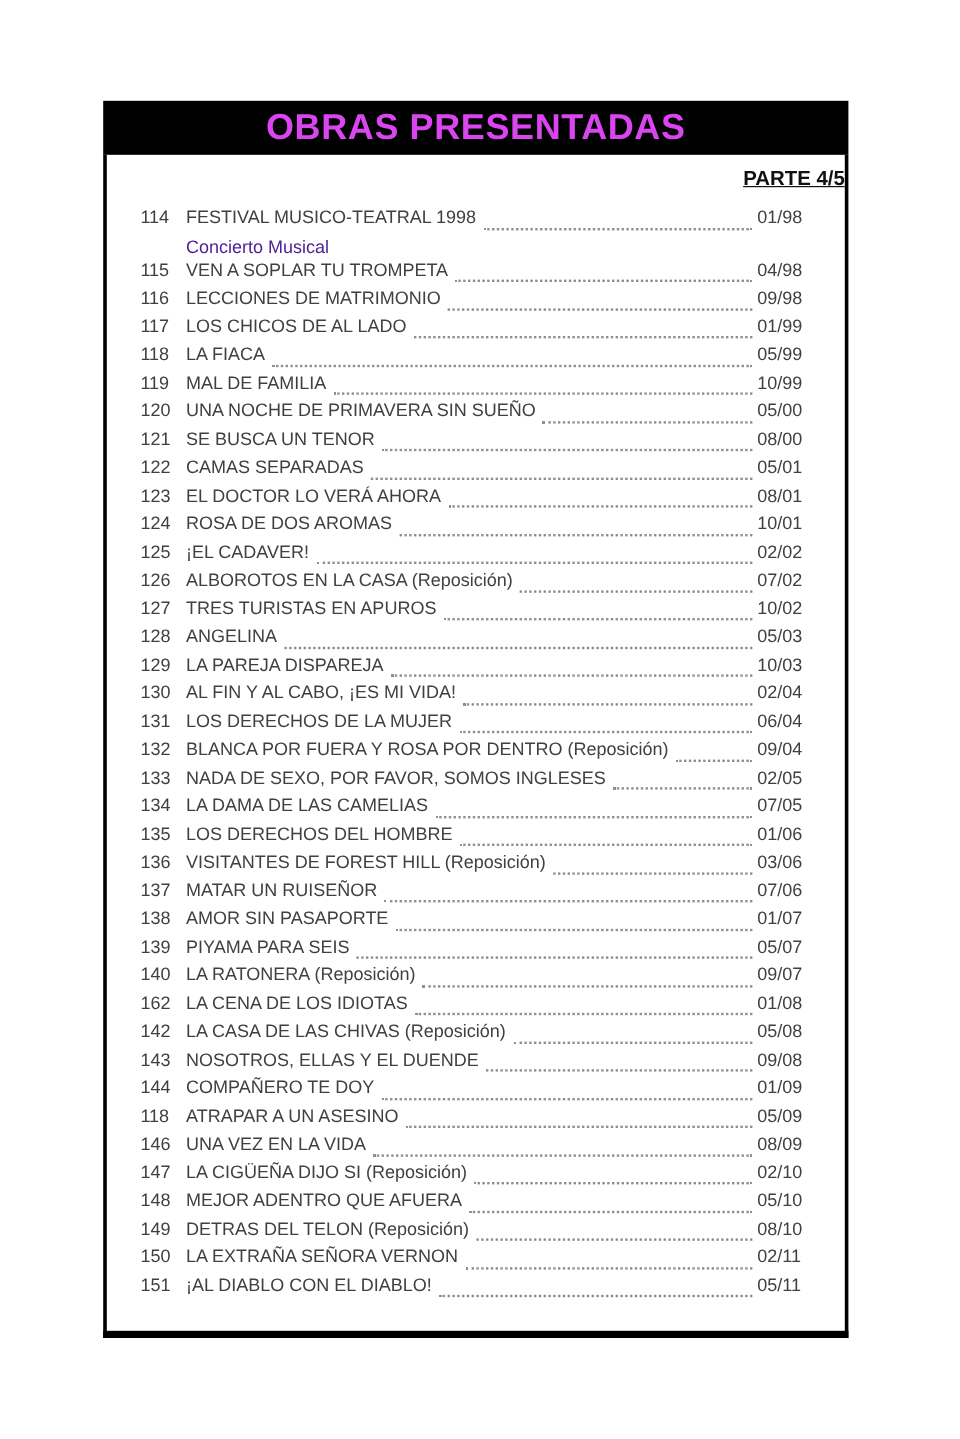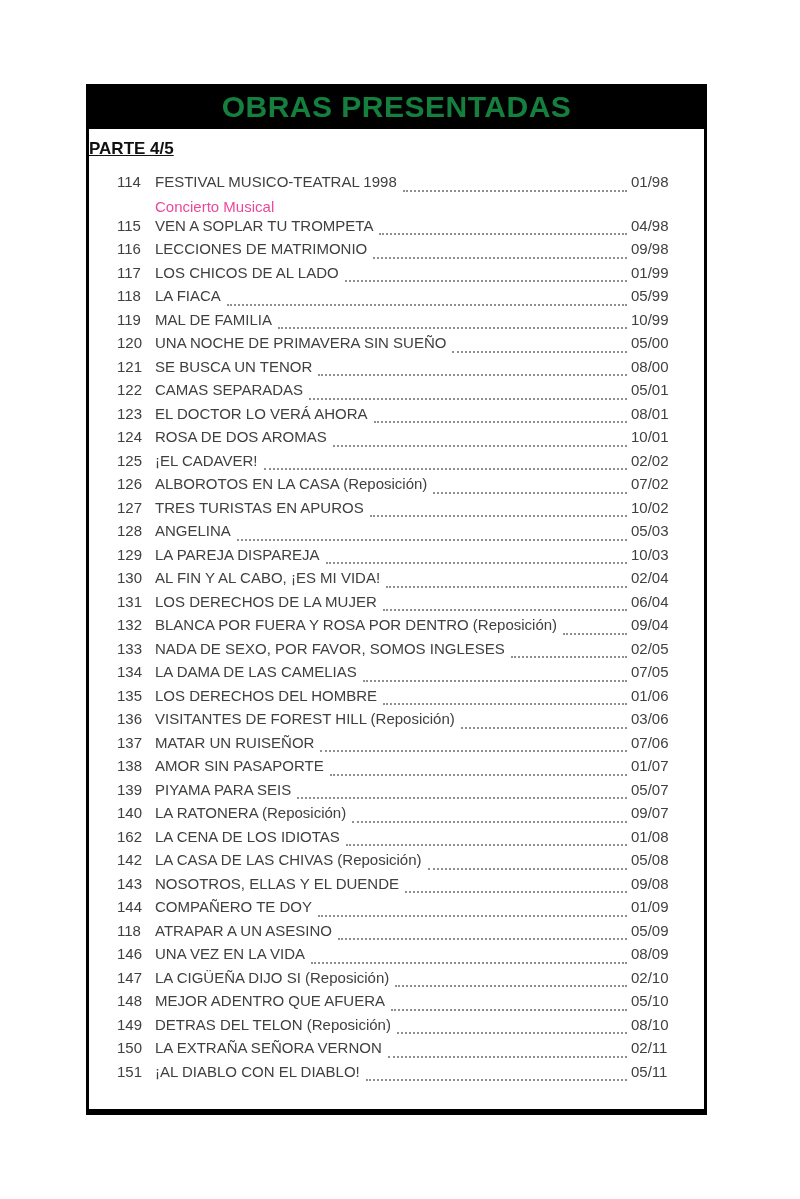--- a/index.html
+++ b/index.html
@@ -12,40 +12,40 @@
     overflow: hidden;
   }
   .doc {
     position: absolute;
     left: 86px;
     top: 84px;
     width: 621px;
   }
   .banner {
     background: #000000;
-    color: #15803d;
+    color: #d946ef;
     height: 45px;
     display: flex;
     align-items: center;
     justify-content: center;
     font-weight: bold;
     font-size: 30px;
     letter-spacing: 0.5px;
   }
   .box {
     border: 3px solid #000000;
     border-top: none;
     border-bottom-width: 6px;
     box-sizing: border-box;
     height: 986px;
     padding-top: 6px;
     overflow: hidden;
   }
   .subtitle {
-    text-align: left;
+    text-align: right;
     font-weight: bold;
     text-decoration: underline;
     font-size: 17px;
     line-height: 20px;
     margin: 4px 0 14px 0;
     color: #111111;
   }
   .list {
     padding: 0 31px 0 28px;
   }
@@ -73,21 +73,21 @@
   }
   .date {
     flex: none;
     width: 42px;
   }
   .subline {
     padding-left: 38px;
     font-size: 15px;
     height: 20px;
     line-height: 20px;
-    color: #ec4899;
+    color: #4c1d95;
   }
 </style>
 </head>
 <body>
 
 <div class="doc">
   <div class="banner">
     <span>OBRAS PRESENTADAS</span>
   </div>
   <div class="box">

